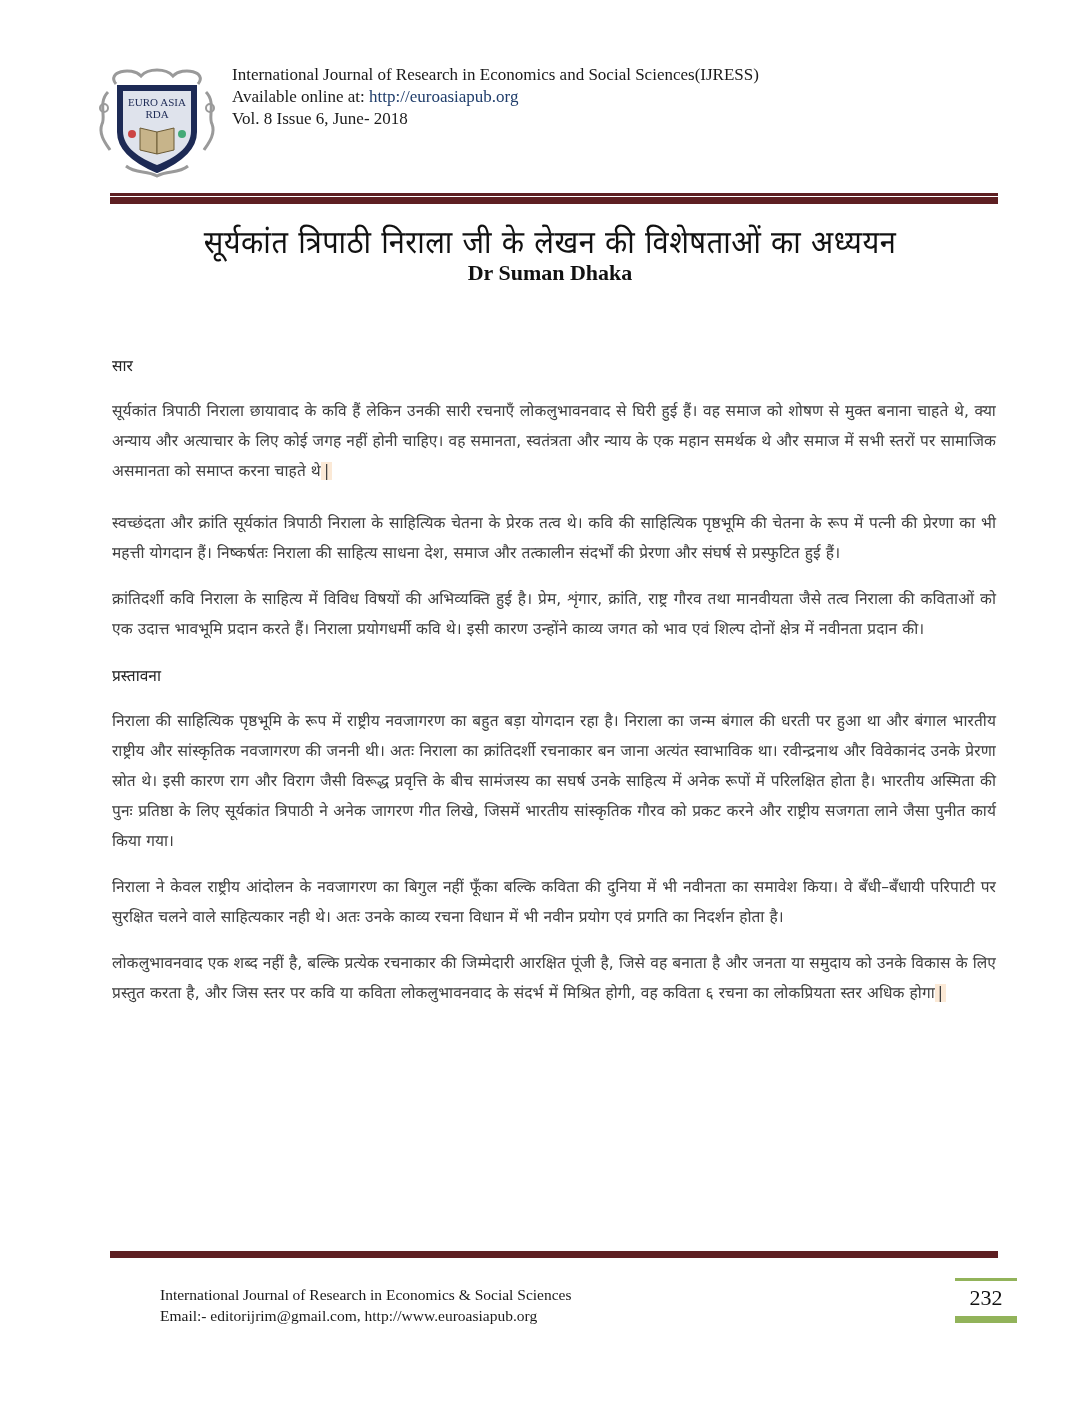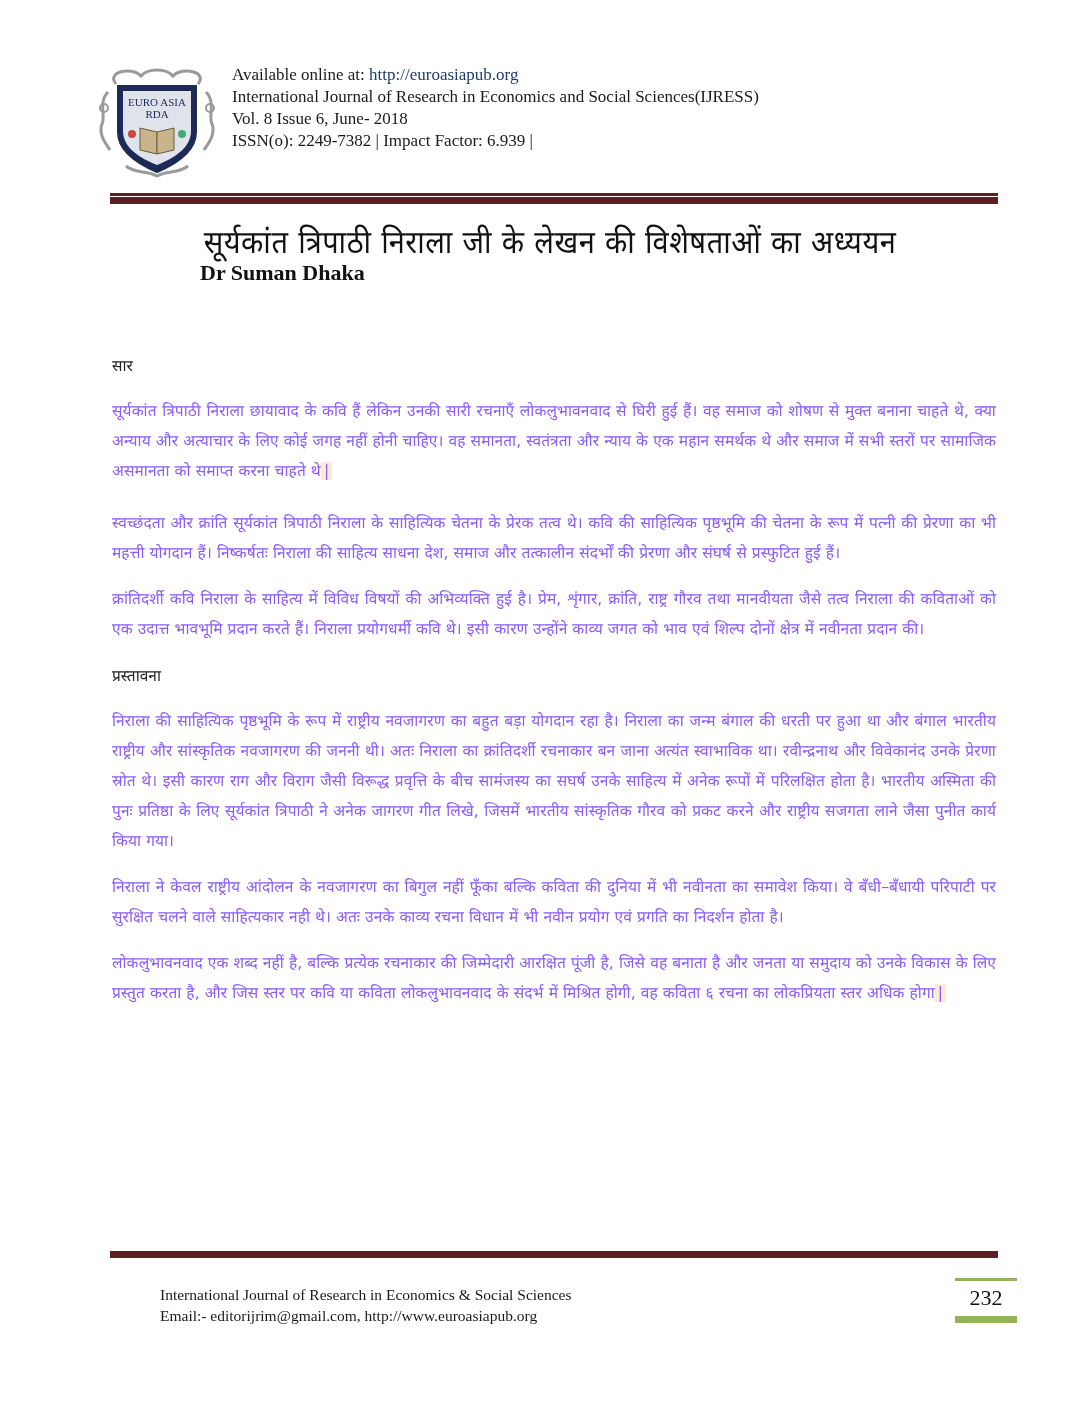--- a/index.html
+++ b/index.html
@@ -9,25 +9,25 @@
 
     
     .logo { position: absolute; left: 96px; top: 62px; width: 122px; height: 116px; }
     .journal-info { position: absolute; left: 232px; top: 64px; font-size: 17px; line-height: 22px; color: #1a1a1a; }
     .journal-info .link { color: #1f3d6b; }
     .rule-top-thin { position: absolute; left: 110px; top: 193px; width: 888px; height: 3px; background: #5e1f22; }
     .rule-top-thick { position: absolute; left: 110px; top: 197px; width: 888px; height: 7px; background: #5e1f22; }
 
     .title { position: absolute; left: 100px; width: 900px; top: 203px; text-align: center; font-size: 29px; line-height: 40px; font-weight: normal; letter-spacing: 0.5px; color: #111; transform: scaleY(1.1); }
 
-    .author-block { position: absolute; left: 200px; width: 700px; top: 258px; text-align: left; font-weight: bold; font-size: 22px; line-height: 30px; color: #111; }
+    .author-block { position: absolute; left: 200px; width: 700px; top: 258px; text-align: center; font-weight: bold; font-size: 22px; line-height: 30px; color: #111; }
 
     .content { position: absolute; left: 112px; width: 884px; top: 356px; }
     .heading { font-size: 15.5px; line-height: 20px; margin: 0; color: #222; }
-    .para { font-size: 15.5px; line-height: 30px; margin: 0; text-align: justify; color: #8b5cf6; letter-spacing: 0.1px; }
+    .para { font-size: 15.5px; line-height: 30px; margin: 0; text-align: justify; color: #404040; letter-spacing: 0.1px; }
     .p-sar-heading { margin-bottom: 20px; }
     .gap16 { margin-top: 16px; }
     .gap22 { margin-top: 22px; }
     .hl { background: #fbe9d6; padding: 0 3px; }
 
     
     .rule-bottom { position: absolute; left: 110px; top: 1251px; width: 888px; height: 7px; background: #5e1f22; }
     .footer { position: absolute; left: 160px; width: 740px; top: 1284px; text-align: left; font-size: 15.5px; line-height: 21px; color: #1a1a1a; }
     .page-num-box { position: absolute; left: 955px; top: 1278px; width: 62px; height: 50px; }
     .pn-bar-top { position: absolute; left: 0; top: 0; width: 62px; height: 3px; background: #92b35a; }
@@ -53,26 +53,25 @@
     <text x="61" y="56" text-anchor="middle" font-family="Liberation Serif, serif" font-size="11" fill="#1d2a55">RDA</text>
 
     <path d="M44 66 L61 70 L61 92 L44 88 Z" fill="#c7b48a" stroke="#6b5a35" stroke-width="1"></path>
     <path d="M78 66 L61 70 L61 92 L78 88 Z" fill="#c7b48a" stroke="#6b5a35" stroke-width="1"></path>
     <circle cx="36" cy="72" r="4" fill="#c44"></circle>
     <circle cx="86" cy="72" r="4" fill="#4a7"></circle>
   </svg>
 </div>
 
 <div class="journal-info serif">
+  <div>International Journal of Research in Economics and Social Sciences(IJRESS)</div>
   <div>
     <span>Available online at: </span><span class="link">http://euroasiapub.org</span>
   </div>
-  <div>International Journal of Research in Economics and Social Sciences(IJRESS)</div>
   <div>Vol. 8 Issue 6, June- 2018</div>
-  <div>ISSN(o): 2249-7382 | Impact Factor: 6.939 |</div>
 </div>
 
 <div class="rule-top-thin"></div>
 <div class="rule-top-thick"></div>
 
 <h1 class="title deva">सूर्यकांत त्रिपाठी निराला जी के लेखन की विशेषताओं का अध्ययन</h1>
 
 <div class="author-block serif">
   <div>Dr Suman Dhaka</div>
 </div>

